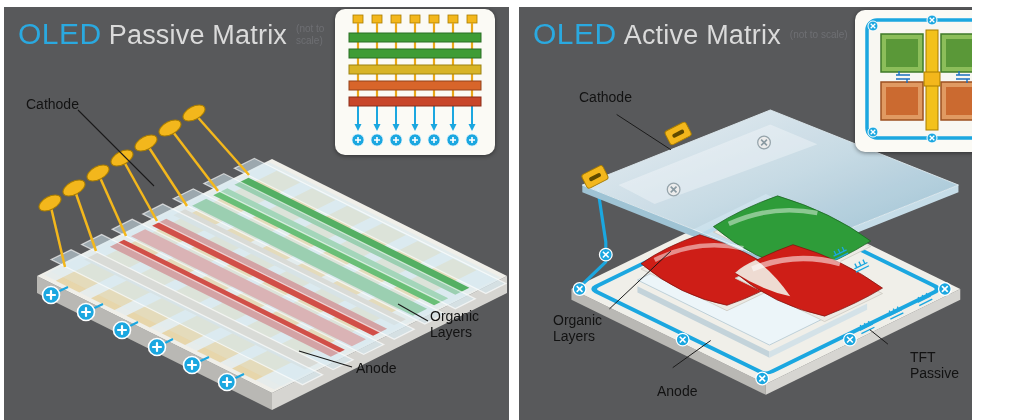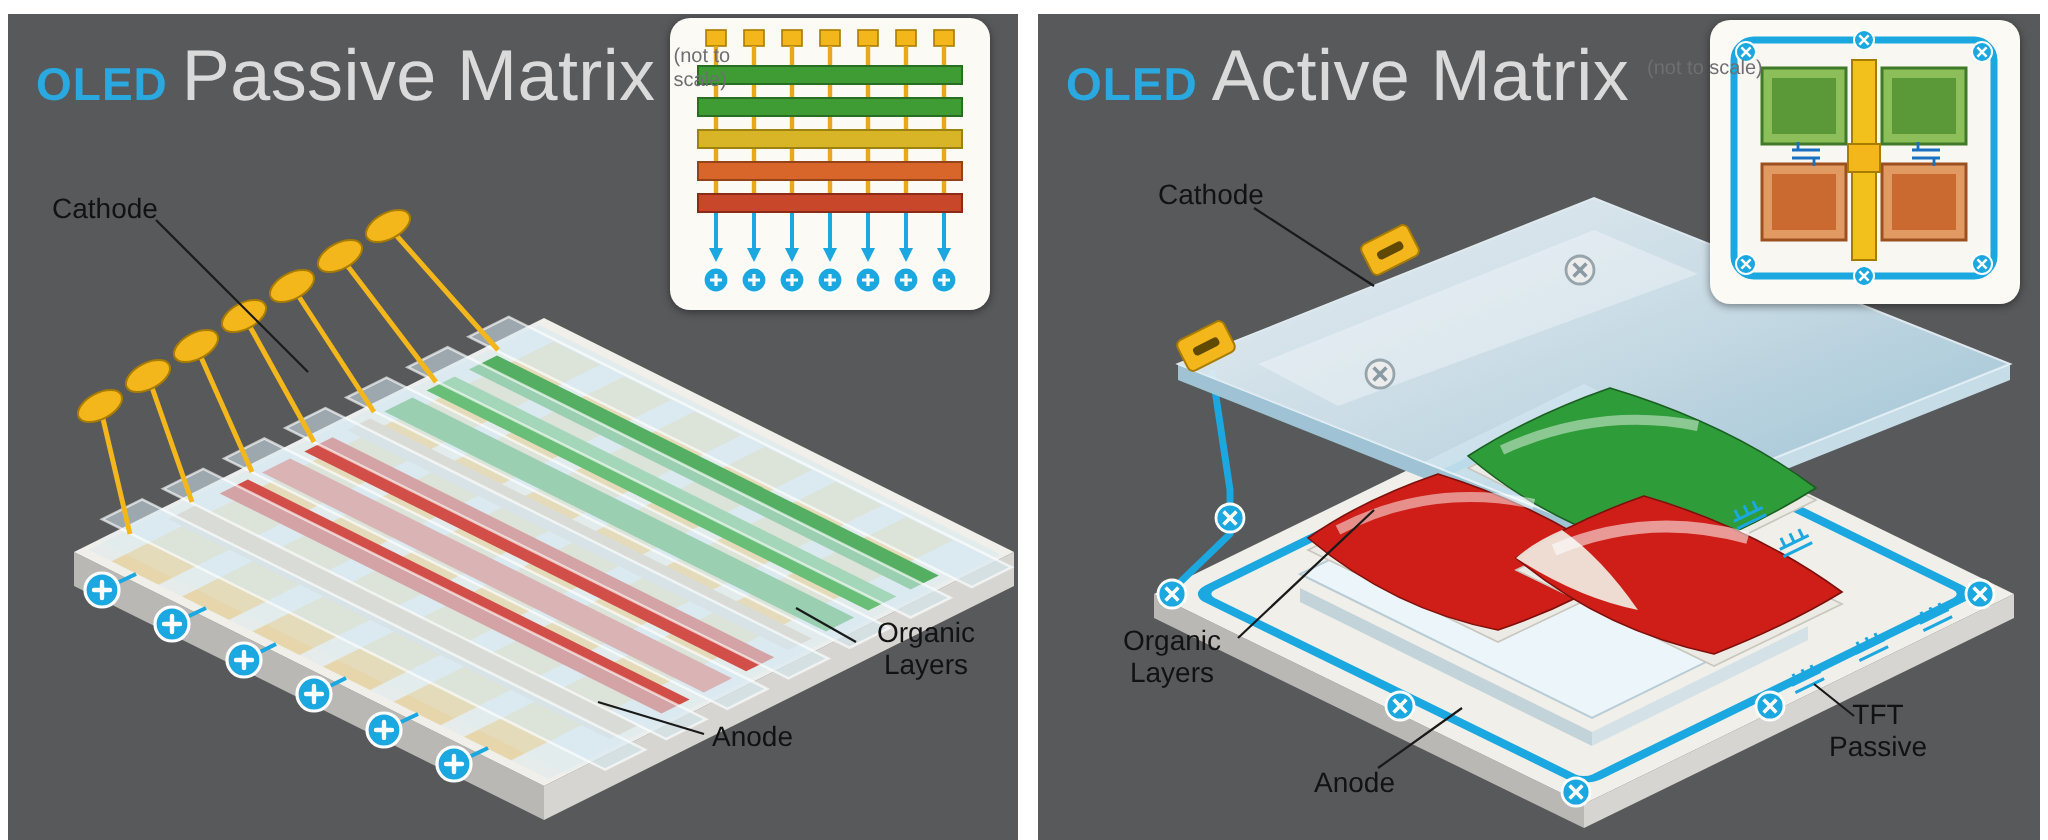--- a/index.html
+++ b/index.html
@@ -1,33 +1,33 @@
 <!DOCTYPE html>
 <html style="--panel-bg: #58595b; --accent-cyan: #2aa9e0; --title-gray: #dadada; --note-gray: #6e6f73; --label-dark: #121212; --cathode-yellow: #f3b71c; --circuit-blue: #1ba7e0; --oled-red: #ce1e17; --oled-green: #2e9c39; --anode-tan: #e7d6ab; --substrate-white: #f0efe9;"><head>
 <meta charset="utf-8">
 <style>
   *{margin:0;padding:0;box-sizing:border-box}
   html,body{width:1024px;height:420px}
   body{position:relative;background:#ffffff;font-family:"Liberation Sans",sans-serif;overflow:hidden}
   .panel{position:absolute;top:7px;height:413px;background:var(--panel-bg,#58595b);overflow:hidden}
   #panel-left{left:4px;width:505px}
-  #panel-right{left:519px;width:501px}
+  #panel-right{left:519px;width:453px}
   .panel-header{position:absolute;top:10px;left:14px;white-space:nowrap;z-index:3}
-  .brand{font-size:23px;font-weight:bold;color:var(--accent-cyan,#2aa9e0);letter-spacing:.5px}
-  .title{font-size:36px;color:var(--title-gray,#dadada);margin-left:7px;letter-spacing:.2px}
+  .brand{font-size:30px;font-weight:normal;color:var(--accent-cyan,#2aa9e0);letter-spacing:.5px}
+  .title{font-size:27px;color:var(--title-gray,#dadada);margin-left:7px;letter-spacing:.2px}
   .note{display:inline-block;vertical-align:top;margin-left:9px;margin-top:12px;font-size:10px;line-height:1.15;color:var(--note-gray,#6e6f73)}
   #panel-left .note{margin-top:6px;width:44px;white-space:normal}
   #panel-right .note{white-space:nowrap}
   .diagram{position:absolute;left:0;top:0;width:100%;height:100%;z-index:1}
   .inset{position:absolute;background:#fbfaf5;border-radius:10px;box-shadow:0 1px 4px rgba(0,0,0,.45);z-index:2}
   #inset-left{left:331px;top:2px;width:160px;height:146px}
   #inset-right{left:336px;top:3px;width:155px;height:142px}
   .inset svg{display:block;width:100%;height:100%}
   .lbl{position:absolute;z-index:4;font-size:14px;color:var(--label-dark,#121212);line-height:1.15}
-  .lbl.center{text-align:center}
+  .lbl.center{text-align:left}
 </style>
 </head>
 <body>
 
 <div class="panel" id="panel-left">
 
   <svg class="diagram" viewBox="0 0 505 413">
     <defs>
       <g id="lp-contact">
           <circle r="8.5" fill="#1ba7e0" stroke="#ffffff" stroke-width="1.6"></circle>

